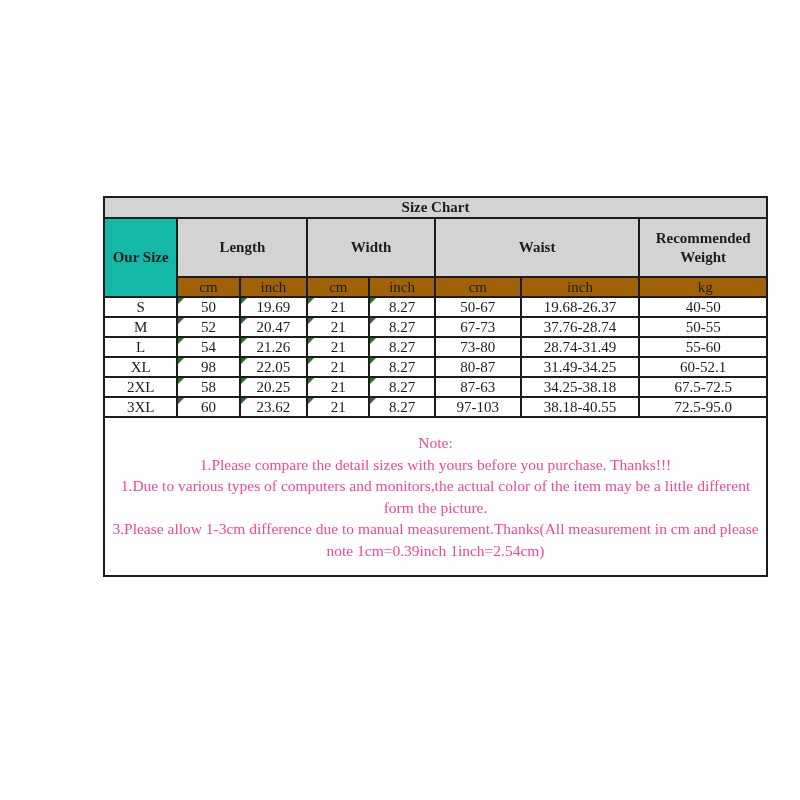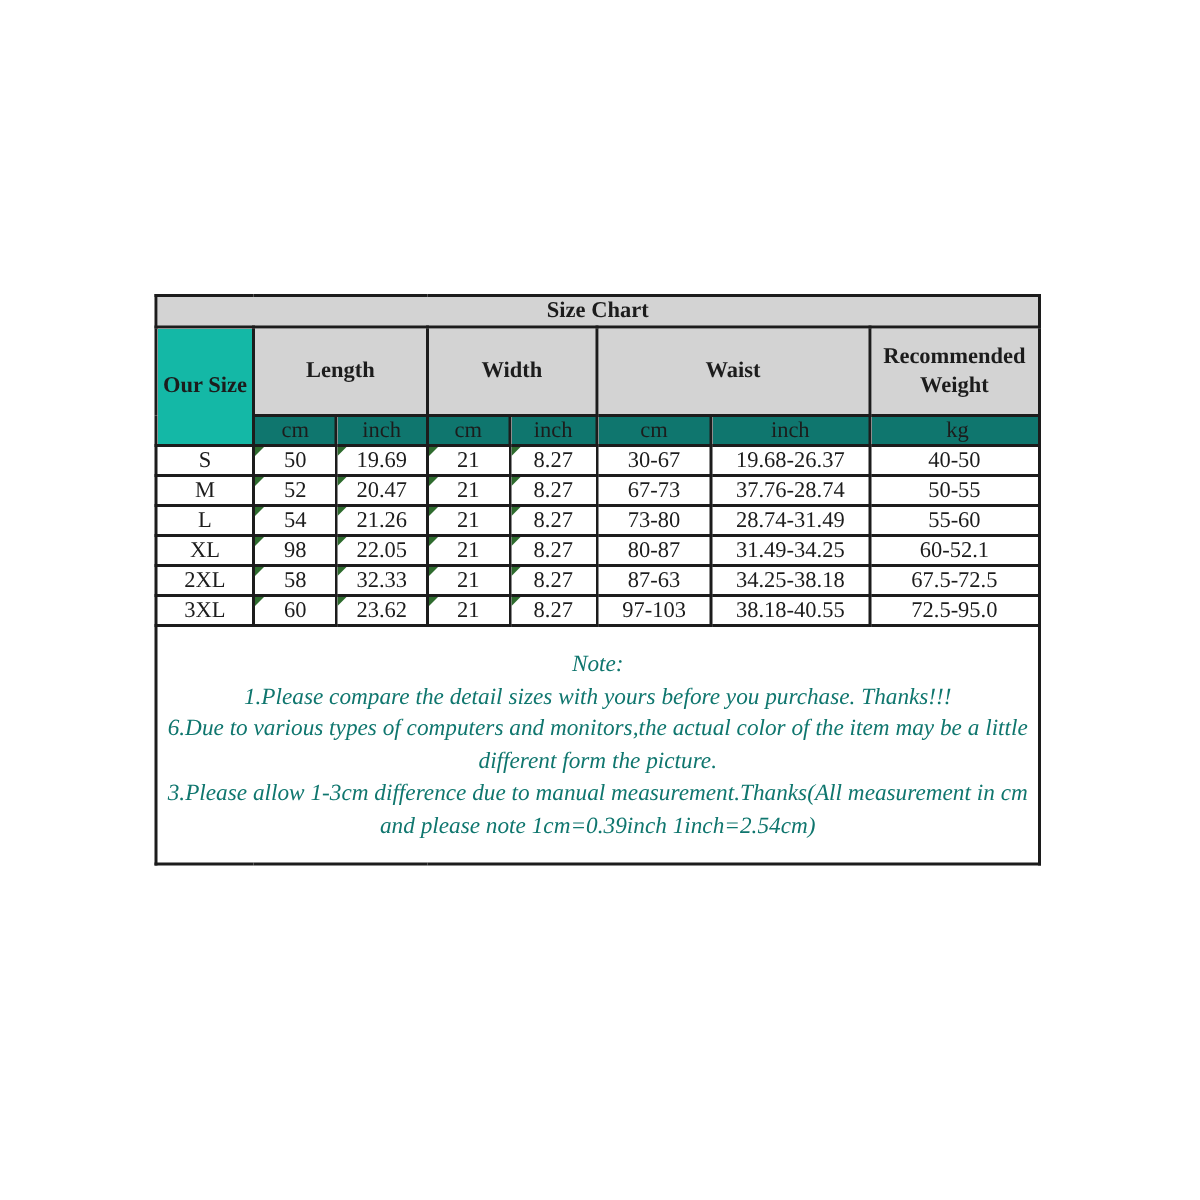--- a/index.html
+++ b/index.html
@@ -15,21 +15,21 @@
     overflow: hidden;
     font-family: "Liberation Serif", "DejaVu Serif", serif;
     color: #1c1c1c;
   }
   table.size-chart {
     position: absolute;
     left: 103px;
     top: 196px;
     border-collapse: collapse;
     table-layout: fixed;
-    width: 591px;
+    width: 665px;
   }
   table.size-chart td {
     border: 2px solid #1c1c1c;
     font-size: 15px;
     text-align: center;
     vertical-align: middle;
     padding: 0;
     overflow: hidden;
   }
   td.title-cell {
@@ -49,21 +49,21 @@
     line-height: 1.25;
   }
   td.our-size-cell {
     background: #14b8a6;
     font-weight: bold;
     font-size: 15.5px;
     line-height: 1.25;
     padding: 0 10px;
   }
   td.unit-cell {
-    background: #0f766e;
+    background: #a16207;
     height: 18px;
     text-align: left;
     padding-left: 3px;
     font-size: 14.5px;
   }
   td.unit-cell.center {
     padding-left: 4px;
   }
   td.body-cell {
     background: #ffffff;
@@ -81,26 +81,25 @@
     border-top: 6px solid #2e6b2e;
     border-right: 6px solid transparent;
   }
   td.note-cell {
     background: #ffffff;
     vertical-align: top;
     height: 157px;
     padding-top: 11px;
   }
   .note-text {
-    color: #0f766e;
+    color: #ec4899;
     font-size: 15.5px;
     line-height: 21.5px;
     text-align: center;
     padding: 0 2px;
-    font-style: italic;
   }
 </style>
 </head>
 <body>
 
 <div class="canvas">
   <table class="size-chart">
     <colgroup>
       <col style="width:65px">
       <col style="width:55px">
@@ -134,21 +133,21 @@
       <td class="unit-cell">inch</td>
       <td class="unit-cell center">kg</td>
     </tr>
 
     <tr>
       <td class="body-cell">S</td>
       <td class="body-cell flag"><span class="flag-triangle"></span><span>50</span></td>
       <td class="body-cell flag"><span class="flag-triangle"></span><span>19.69</span></td>
       <td class="body-cell flag"><span class="flag-triangle"></span><span>21</span></td>
       <td class="body-cell flag"><span class="flag-triangle"></span><span>8.27</span></td>
-      <td class="body-cell">30-67</td>
+      <td class="body-cell">50-67</td>
       <td class="body-cell">19.68-26.37</td>
       <td class="body-cell">40-50</td>
     </tr>
 
     <tr>
       <td class="body-cell">M</td>
       <td class="body-cell flag"><span class="flag-triangle"></span><span>52</span></td>
       <td class="body-cell flag"><span class="flag-triangle"></span><span>20.47</span></td>
       <td class="body-cell flag"><span class="flag-triangle"></span><span>21</span></td>
       <td class="body-cell flag"><span class="flag-triangle"></span><span>8.27</span></td>
@@ -175,21 +174,21 @@
       <td class="body-cell flag"><span class="flag-triangle"></span><span>21</span></td>
       <td class="body-cell flag"><span class="flag-triangle"></span><span>8.27</span></td>
       <td class="body-cell">80-87</td>
       <td class="body-cell">31.49-34.25</td>
       <td class="body-cell">60-52.1</td>
     </tr>
 
     <tr>
       <td class="body-cell">2XL</td>
       <td class="body-cell flag"><span class="flag-triangle"></span><span>58</span></td>
-      <td class="body-cell flag"><span class="flag-triangle"></span><span>32.33</span></td>
+      <td class="body-cell flag"><span class="flag-triangle"></span><span>20.25</span></td>
       <td class="body-cell flag"><span class="flag-triangle"></span><span>21</span></td>
       <td class="body-cell flag"><span class="flag-triangle"></span><span>8.27</span></td>
       <td class="body-cell">87-63</td>
       <td class="body-cell">34.25-38.18</td>
       <td class="body-cell">67.5-72.5</td>
     </tr>
 
     <tr>
       <td class="body-cell">3XL</td>
       <td class="body-cell flag"><span class="flag-triangle"></span><span>60</span></td>
@@ -198,19 +197,19 @@
       <td class="body-cell flag"><span class="flag-triangle"></span><span>8.27</span></td>
       <td class="body-cell">97-103</td>
       <td class="body-cell">38.18-40.55</td>
       <td class="body-cell">72.5-95.0</td>
     </tr>
 
     <tr>
       <td class="note-cell" colspan="8">
         <div class="note-text">Note:</div>
         <div class="note-text">1.Please compare the detail sizes with yours before you purchase. Thanks!!!</div>
-        <div class="note-text">6.Due to various types of computers and monitors,the actual color of the item may be a little different form the picture.</div>
+        <div class="note-text">1.Due to various types of computers and monitors,the actual color of the item may be a little different form the picture.</div>
         <div class="note-text">3.Please allow 1-3cm difference due to manual measurement.Thanks(All measurement in cm and please note 1cm=0.39inch 1inch=2.54cm)</div>
       </td>
     </tr>
   </tbody>
     </table>
 </div>
 
 </body></html>

